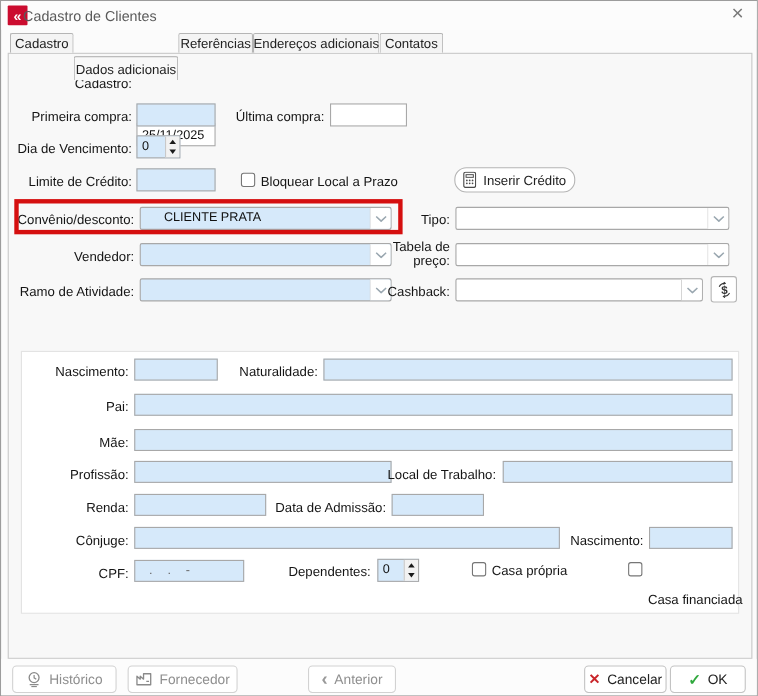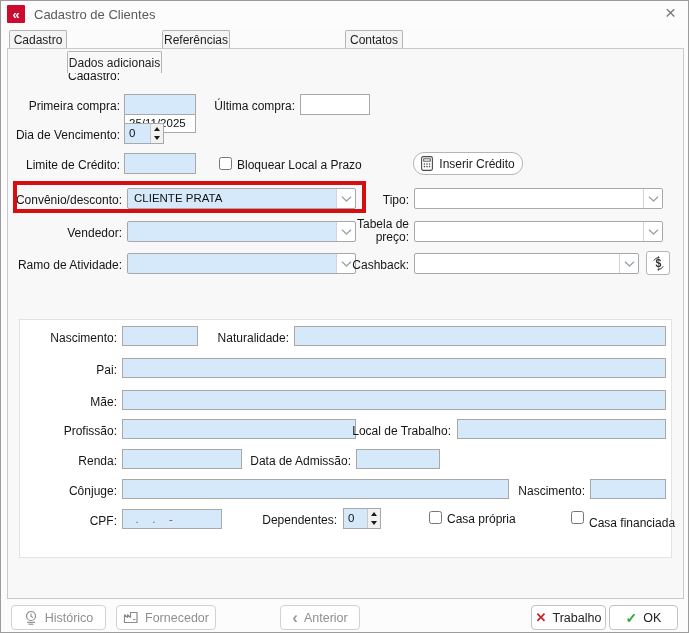--- a/index.html
+++ b/index.html
@@ -5,21 +5,21 @@
   * { box-sizing: border-box; }
   body { margin:0; background:#e9e9e9; font-family:"Liberation Sans",sans-serif; }
   .win { position:relative; width:689px; height:633px; background:#fbfbfb;
          border:1px solid #9c9c9c; overflow:hidden; font-family:"Liberation Sans",sans-serif; }
 
   
   .titlebar { position:absolute; left:0; top:0; width:100%; height:26px; background:#fcfcfc; }
   .appicon { position:absolute; left:6px; top:4px; width:18px; height:18px; background:#cb0c2f;
              color:#fff; font-weight:bold; font-size:13px; display:flex; align-items:center;
              justify-content:center; border-radius:1px; }
-  .wtitle { position:absolute; left:33px; top:6px; font-size:13px; color:#5a5a5a; }
+  .wtitle { position:absolute; left:20px; top:6px; font-size:13px; color:#5a5a5a; }
   .wclose { position:absolute; right:12px; top:2px; font-size:19px; color:#7a7a7a; cursor:pointer; line-height:20px; }
 
   
   .tab { position:absolute; top:29px; height:18px; background:#f4f4f4; border:1px solid #b5b5b5;
          border-bottom:none; border-radius:2px 2px 0 0; font-size:12px; color:#222;
          display:flex; align-items:center; justify-content:center; z-index:1; white-space:nowrap; }
   .tab.active { top:26px; height:22px; background:#f8f8f8; z-index:3; }
 
   
   .page { position:absolute; left:6px; top:47px; width:677px; height:551px;
@@ -32,21 +32,21 @@
 
   .inp { position:absolute; height:21px; border:1px solid #a8a8a8; background:#fff;
          font-family:"Liberation Sans",sans-serif; font-size:11.5px; color:#111;
          padding:1px 4px; z-index:2; outline:none; }
   .inp.blue { background:#d6e9fa; }
   .inp.mask { color:#666; letter-spacing:1px; }
 
   .combo { position:absolute; height:21px; border:1px solid #a8a8a8; background:#fff;
            display:flex; align-items:stretch; border-radius:2px; z-index:2; cursor:default; }
   .combo.blue { background:#d6e9fa; }
-  .combo .val { flex:1; font-size:11.5px; color:#111; padding:3px 5px 0 6px;
+  .combo .val { flex:1; font-size:11.5px; color:#111; padding:3px 5px 0 21px;
                 white-space:nowrap; overflow:hidden; }
   .combo .cbtn { width:19px; background:#fff; border-left:1px solid #d5d5d5;
                  border-radius:0 2px 2px 0; display:flex; align-items:center; justify-content:center; }
 
   .spin { position:absolute; border:1px solid #a8a8a8; background:#d6e9fa; display:flex; z-index:2; }
   .spin .sval { flex:1; font-size:11.5px; color:#111; padding:3px 0 0 4px; }
   .spin .sbtns { width:13px; display:flex; flex-direction:column; background:#f2f2f2;
                  border-left:1px solid #c9c9c9; }
   .spin .sbtns span { flex:1; display:flex; align-items:center; justify-content:center; cursor:default; }
   .tri-up { width:0; height:0; border-left:3.5px solid transparent; border-right:3.5px solid transparent;
@@ -81,20 +81,21 @@
 
   <div class="titlebar">
     <span class="appicon">«</span>
     <span class="wtitle">Cadastro de Clientes</span>
     <span class="wclose">×</span>
   </div>
 
   <div class="tab" style="left:8px;width:58px;">Cadastro</div>
   <div class="tab active" style="left:66px;width:95px;margin-top:24px;">Dados adicionais</div>
   <div class="tab" style="left:161px;width:68px;">Referências</div>
+  <div class="tab" style="left:229px;width:115px;">Endereços adicionais</div>
   <div class="tab" style="left:344px;width:58px;">Contatos</div>
 
   <div class="page"></div>
   <div class="groupbox"></div>
 
   <div class="lbl" style="right:568px;top:68px;">Cadastro:</div>
   <input class="inp" style="left: 123px; top: 63px; width: 72px; margin-top: 48px;" value="25/11/2025">
 
   <div class="lbl" style="right:568px;top:98px;">Primeira compra:</div>
   <input class="inp blue" style="left: 123px; top: 93px; width: 72px;" value="">
@@ -241,21 +242,21 @@
           <i class="tri-up"></i>
         </span>
       <span>
           <i class="tri-down"></i>
         </span>
     </span>
   </div>
   <span class="cb" style="left:428px;top:510px;"></span>
   <span class="cblbl" style="left:446px;top:511px;">Casa própria</span>
   <span class="cb" style="left:570px;top:510px;"></span>
-  <span class="cblbl" style="left:588px;top:515px;">Casa financiada</span>
+  <span class="cblbl" style="left:588px;top:537px;">Casa financiada</span>
 
   <div class="footer">
     <div class="fbtn" style="left:10px;width:95px;">
       <span style="display:flex;">
         <svg width="15" height="15" viewBox="0 0 15 15">
             <circle cx="7" cy="6" r="4.5" fill="none" stroke="#8a8a8a" stroke-width="1.2"></circle>
             <path d="M7 3.6 V6.2 l2 1.4" fill="none" stroke="#8a8a8a" stroke-width="1.1"></path>
             <path d="M3 12.3 h8" stroke="#8a8a8a" stroke-width="1.1"></path>
             <path d="M4.5 14.2 h5" stroke="#8a8a8a" stroke-width="1.1"></path>
           </svg>
@@ -274,21 +275,21 @@
     <div class="fbtn" style="left:279px;width:80px;">
       <span class="chev">‹</span>
       <span>Anterior</span>
     </div>
     <div class="fbtn" style="left:362px;width:80px;margin-top:44px;">
       <span>Próximo</span>
       <span class="chev">›</span>
     </div>
     <div class="fbtn dark" style="left:530px;width:75px;">
       <span class="x-ico">✕</span>
-      <span>Trabalho</span>
+      <span>Cancelar</span>
     </div>
     <div class="fbtn dark" style="left:608px;width:69px;">
       <span class="ok-ico">✓</span>
       <span>OK</span>
     </div>
   </div>
 
 </div>
 
 </body></html>

